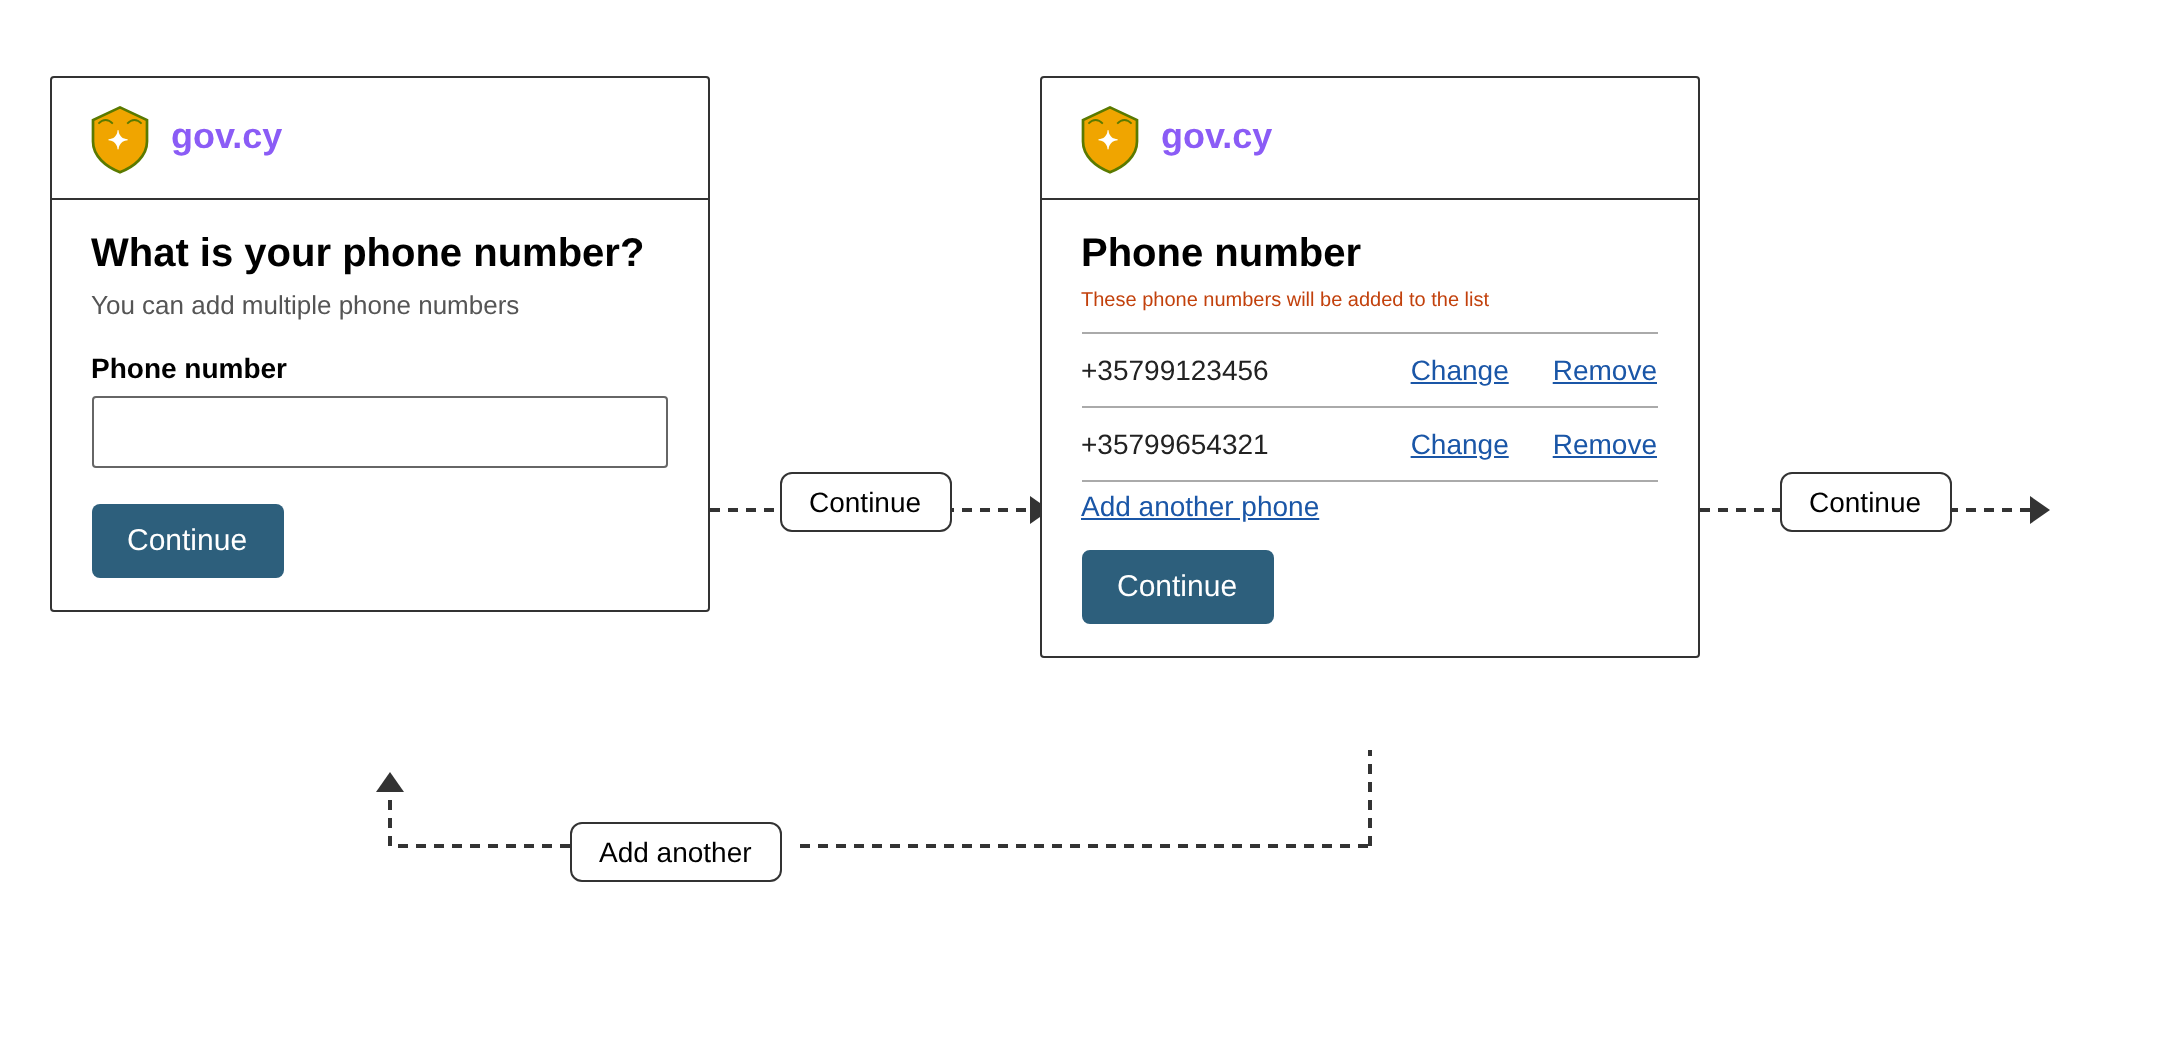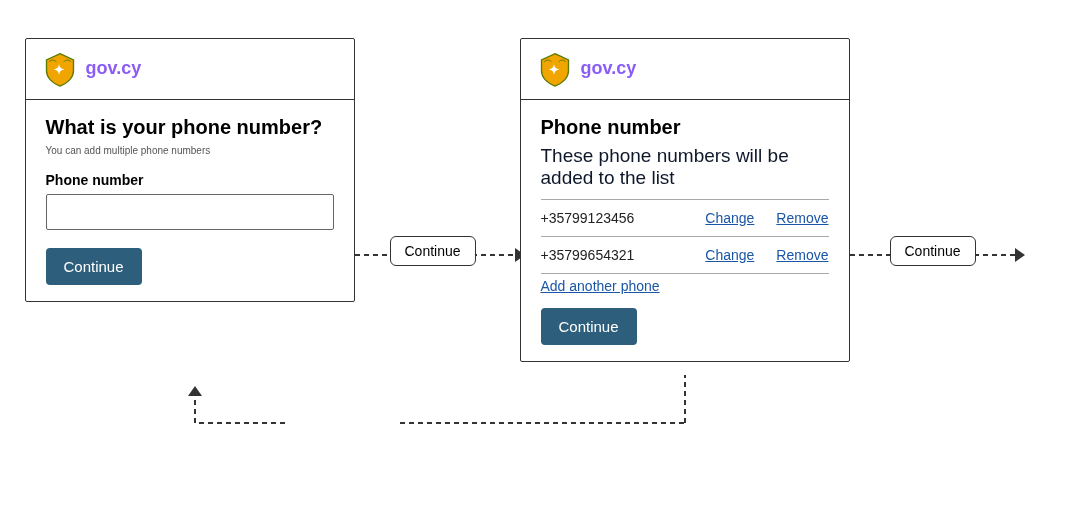--- a/index.html
+++ b/index.html
@@ -50,21 +50,21 @@
       width: 330px;
     }
 
     .card1 .card-body h2 {
       font-size: 20px;
       font-weight: bold;
       margin-bottom: 6px;
     }
 
     .card1 .card-body .subtitle {
-      font-size: 10px;
+      font-size: 13px;
       color: #555;
       margin-bottom: 16px;
     }
 
     .field-label {
       font-size: 14px;
       font-weight: bold;
       margin-bottom: 6px;
     }
 
@@ -94,22 +94,22 @@
       width: 330px;
     }
 
     .card2 .card-body h2 {
       font-size: 20px;
       font-weight: bold;
       margin-bottom: 6px;
     }
 
     .card2 .card-body .subtitle {
-      font-size: 19px;
-      color: #0f172a;
+      font-size: 10px;
+      color: #c2410c;
       margin-bottom: 10px;
     }
 
     .phone-list {
       border-top: 1px solid #aaa;
     }
 
     .phone-row {
       display: flex;
       align-items: center;
@@ -292,14 +292,17 @@
       <a class="add-another-link">Add another phone</a>
       <br>
       <button class="btn-primary">Continue</button>
     </div>
   </div>
 
   <div class="connector-box pos-continue2">
     <span>Continue</span>
   </div>
 
+  <div class="connector-box pos-addanother">
+    <span>Add another</span>
+  </div>
 
 </div>
 
 </body></html>

